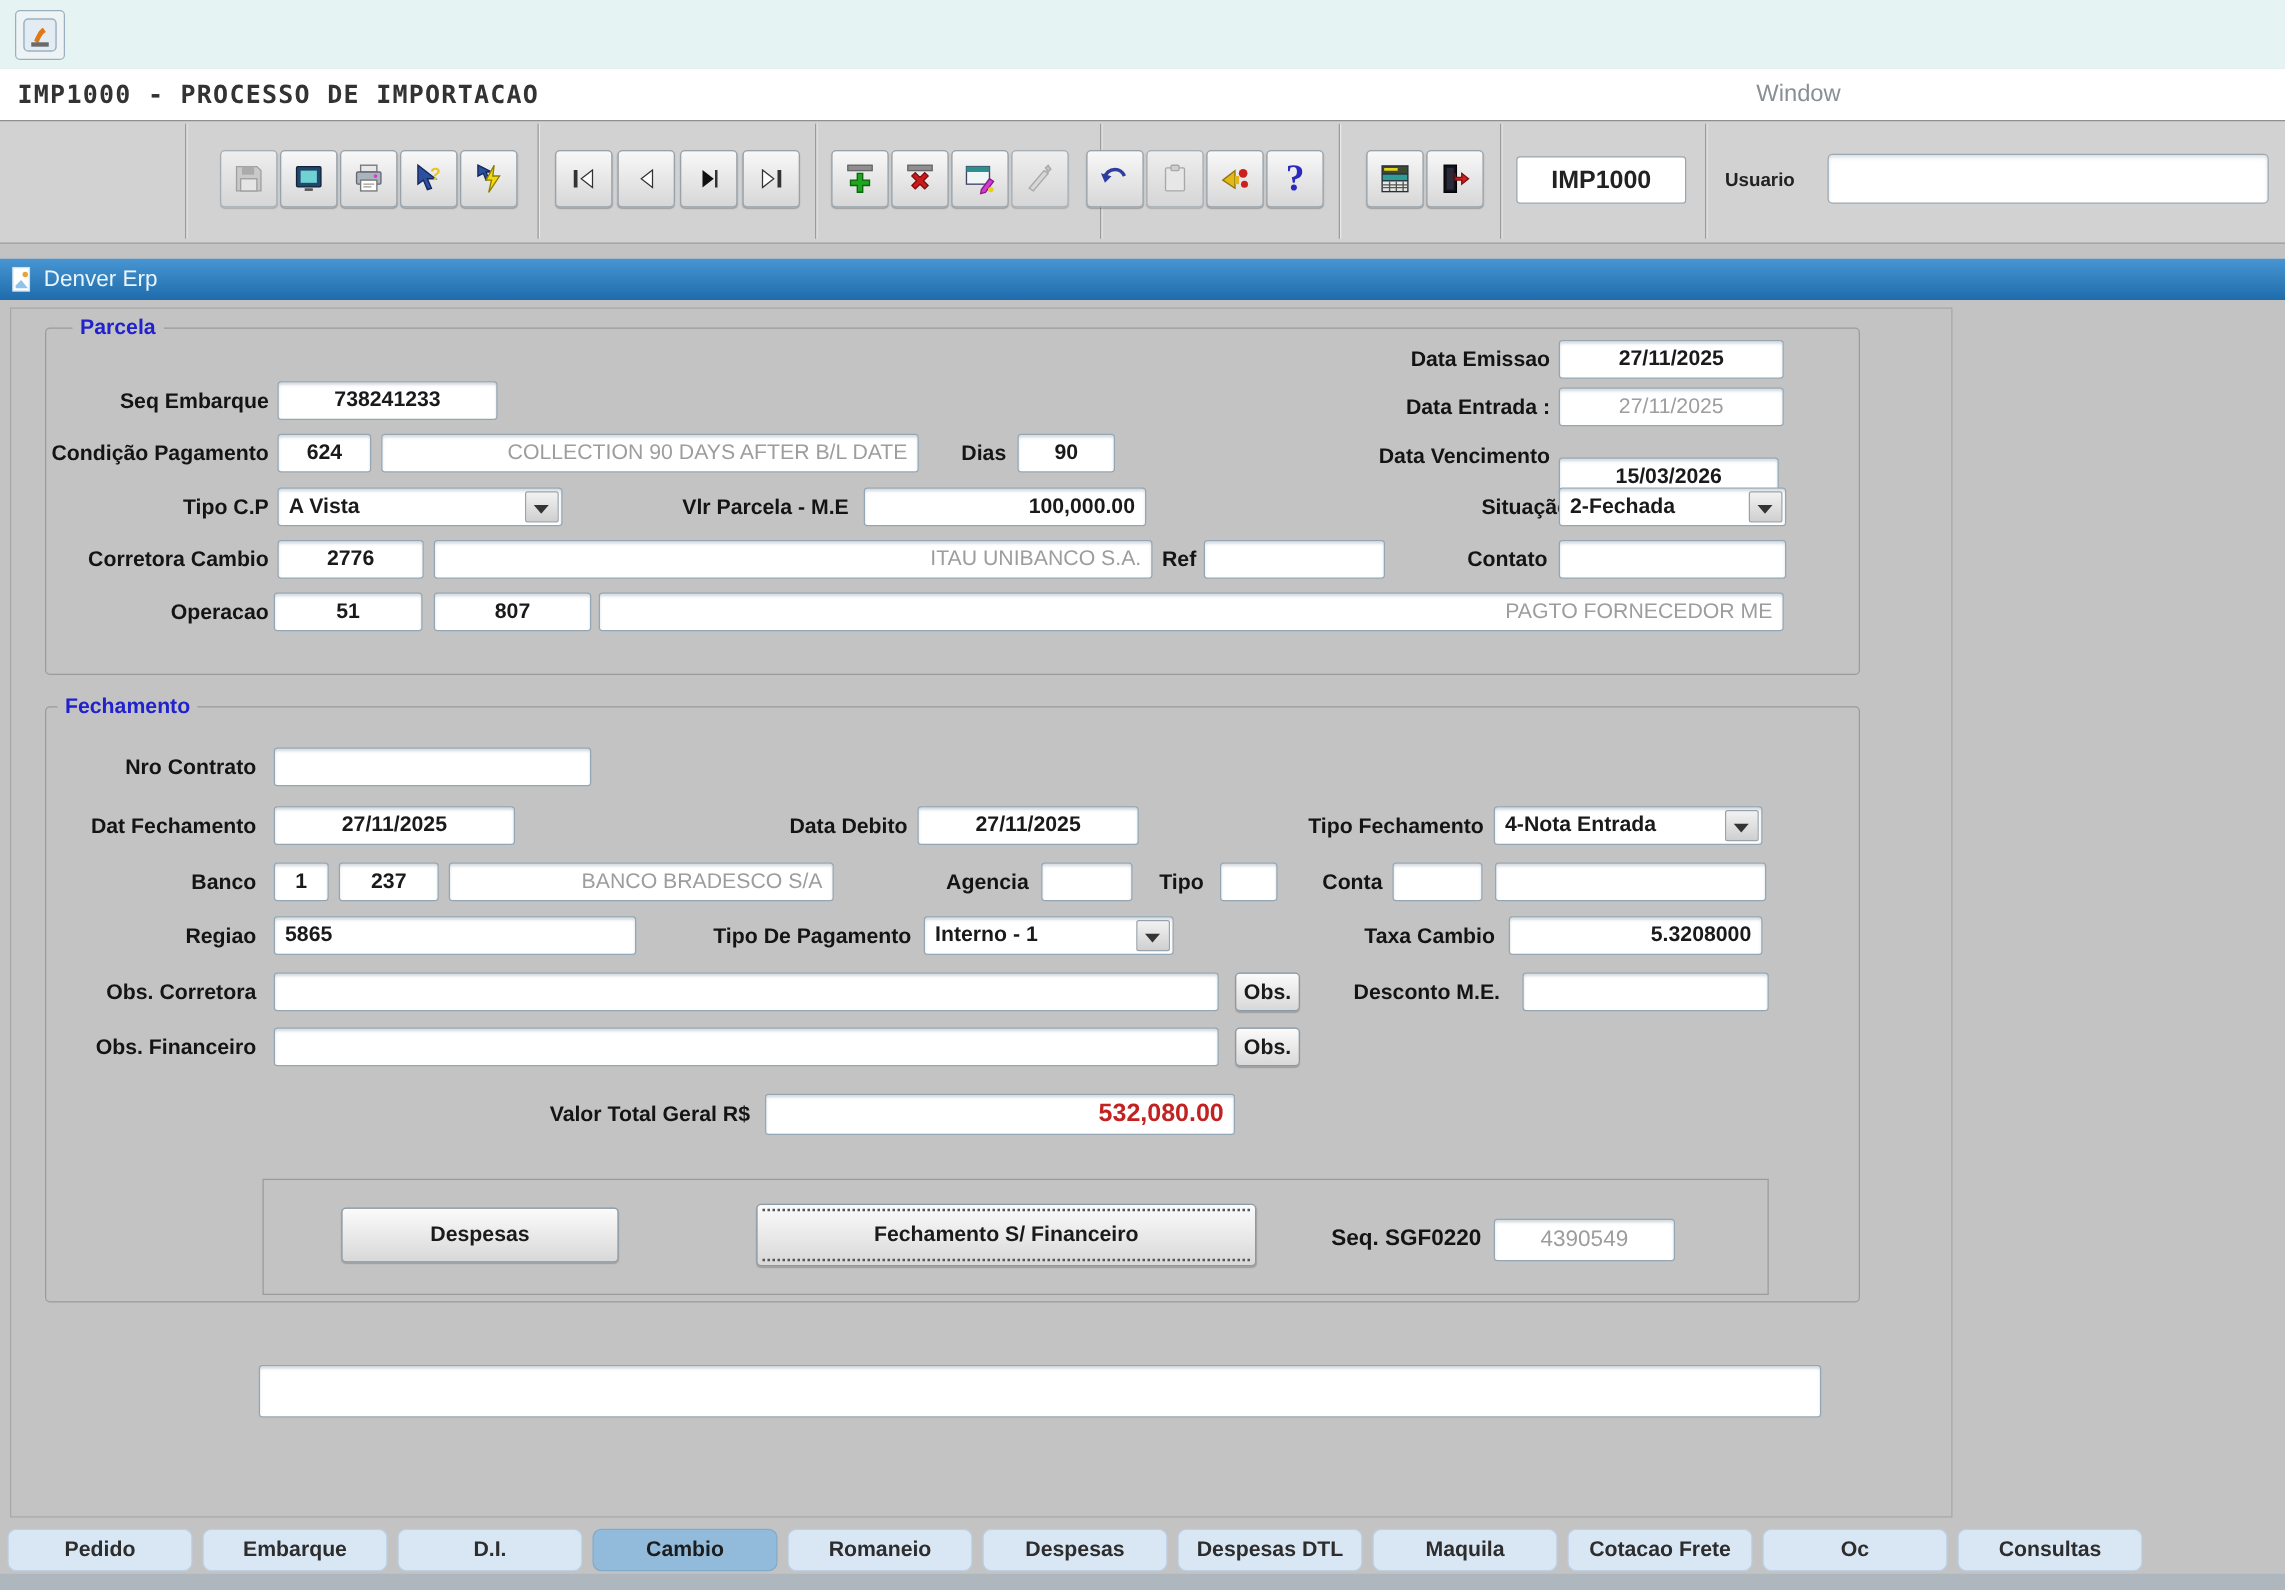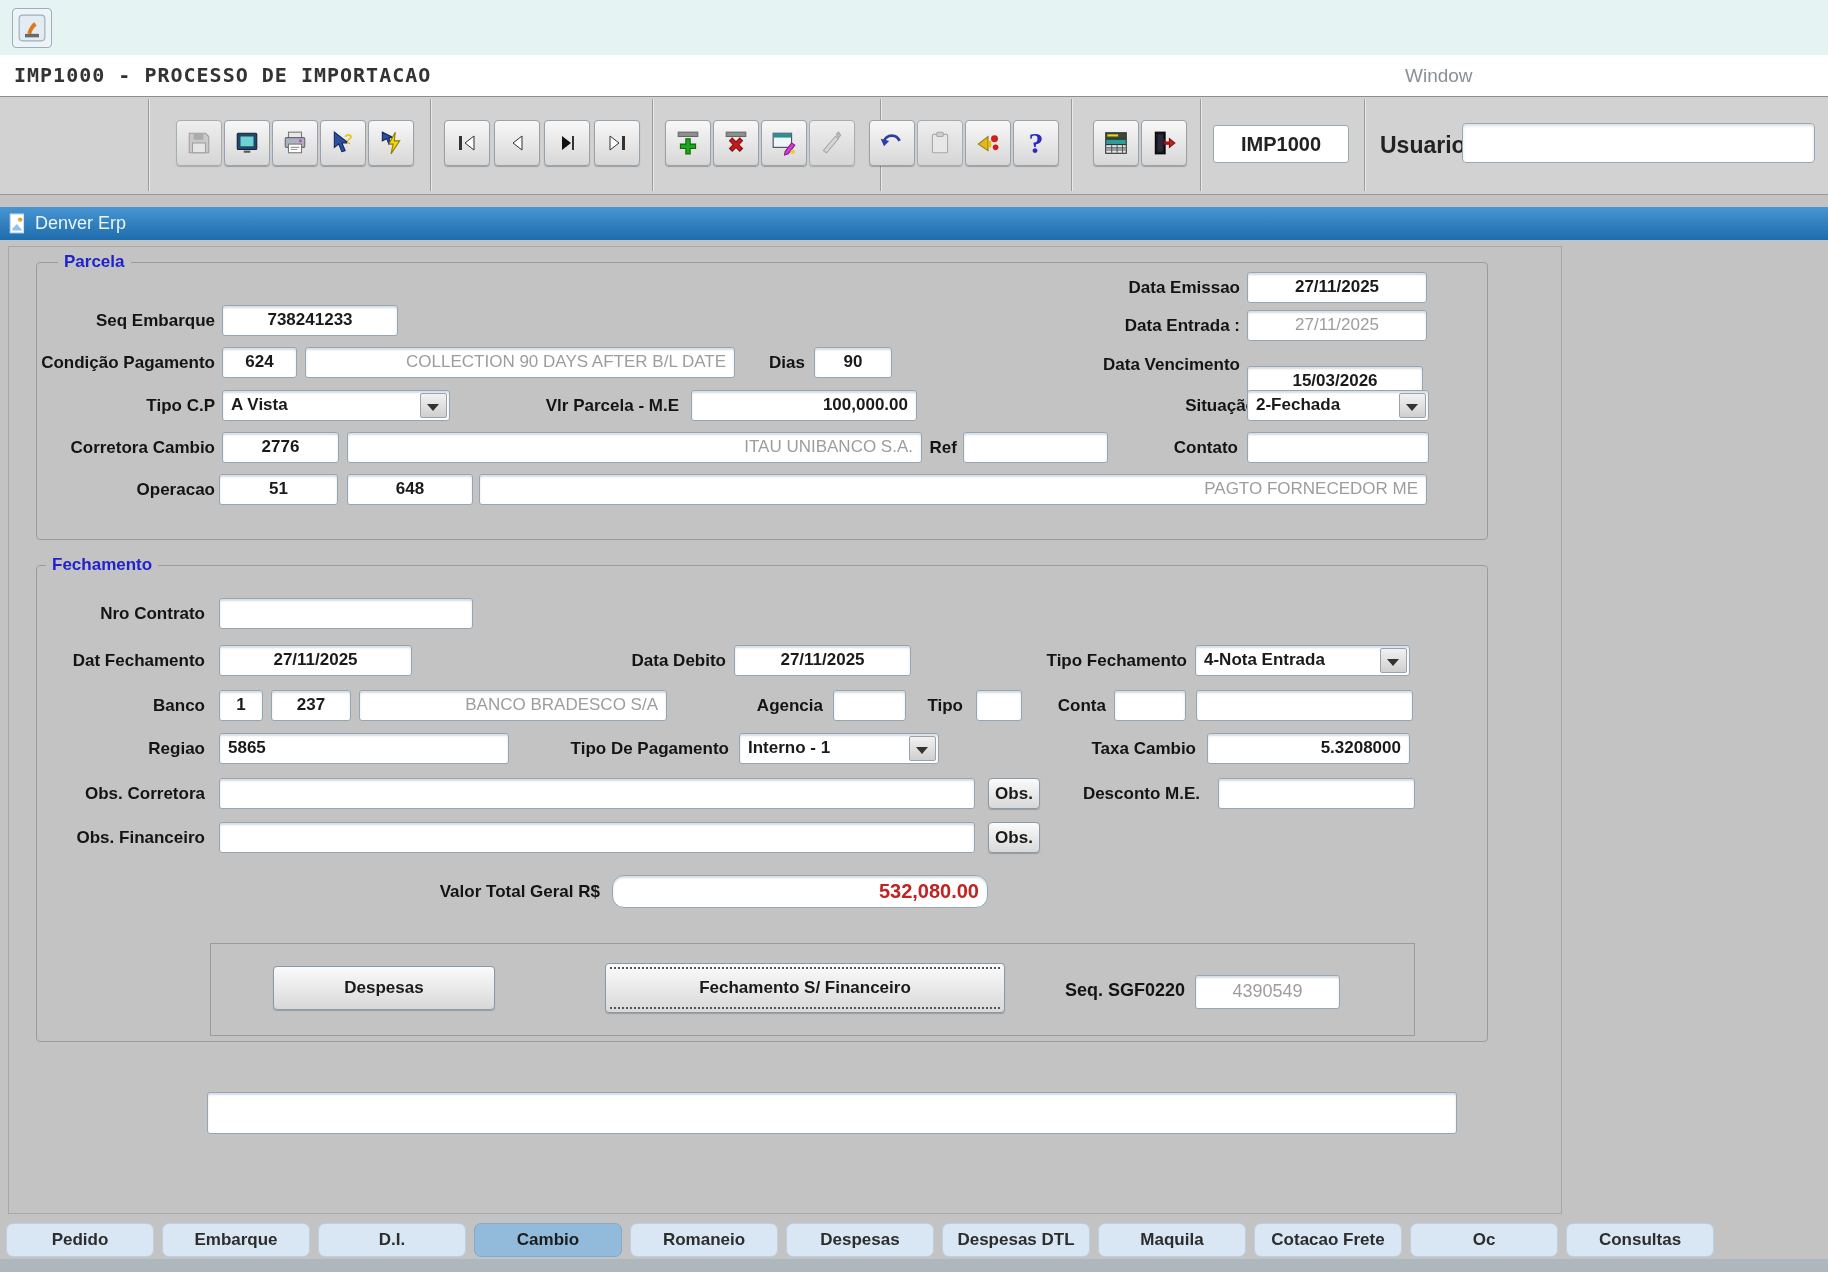--- a/index.html
+++ b/index.html
@@ -22,21 +22,21 @@
   .tb-sep{top:99px;height:92px;width:1px;background:#9b9b9b;box-shadow:1px 0 0 #e9e9e9;}
   .tb-btn{top:120px;width:46px;height:46px;background:linear-gradient(#f8f8f8,#d7d7d7);
       border:1px solid #97a2ab;border-radius:4px;box-shadow:0 1px 1px rgba(0,0,0,.25);
       display:flex;align-items:center;justify-content:center;cursor:default;}
   .tb-btn.dis{opacity:.75;}
   .qmark{font-size:30px;font-weight:bold;color:#2a2ac0;font-family:"Liberation Serif",serif;}
 
   
   .prog-box{left:1213px;top:125px;width:136px;height:38px;background:#fff;border:1px solid #9aa8b2;
       border-radius:3px;text-align:center;line-height:36px;font-weight:bold;font-size:20px;color:#222;}
-  .usuario-lbl{left:1380px;top:130px;height:30px;line-height:30px;font-weight:bold;font-size:23px;color:#222;}
+  .usuario-lbl{left:1380px;top:130px;height:30px;line-height:30px;font-weight:bold;font-size:15px;color:#222;}
   .usuario-inp{left:1462px;top:123px;width:353px;height:40px;background:#fff;border:1px solid #9aa8b2;
       border-radius:4px;box-shadow:inset 0 2px 3px rgba(110,130,150,.25);}
 
   
   .frame-bar{left:0;top:207px;width:1828px;height:33px;
       background:linear-gradient(#4795d2,#1e6cab);display:flex;align-items:center;}
   .frame-ico{margin-left:9px;width:18px;height:22px;}
   .frame-title{margin-left:8px;color:#eaf4fb;font-size:18px;}
 
   .outer-panel{left:8px;top:246px;width:1554px;height:968px;border:1px solid #a8a8a8;background:#c3c3c3;}
@@ -48,21 +48,21 @@
   .lbl{height:31px;line-height:31px;font-weight:bold;font-size:17px;color:#141414;
       text-align:right;white-space:nowrap;}
   .fld{height:31px;background:#fff;border:1px solid #94a6b4;border-radius:3px;
       box-shadow:inset 0 2px 2px rgba(110,130,150,.28);font-size:17px;line-height:28px;
       padding:0 8px;white-space:nowrap;overflow:hidden;}
   .c{text-align:center;font-weight:bold;color:#1a1a1a;}
   .l{text-align:left;font-weight:bold;color:#1a1a1a;}
   .r{text-align:right;font-weight:bold;color:#1a1a1a;}
   .g{color:#9d9d9d;font-weight:normal;text-align:right;}
   .gc{color:#9d9d9d;font-weight:normal;text-align:center;}
-  .red{color:#c32222;font-weight:bold;text-align:right;font-size:20px;line-height:30px;border-radius:12px;}
+  .red{color:#c32222;font-weight:bold;text-align:right;font-size:20px;line-height:30px;}
 
   .dd{padding:0 30px 0 8px;font-weight:bold;color:#1a1a1a;}
   .dd-btn{position:absolute;right:2px;top:2px;bottom:2px;width:25px;
       background:linear-gradient(#f2f2f2,#cfcfcf);border:1px solid #9aa3ab;border-radius:2px;}
   .dd-btn::after{content:"";position:absolute;left:6px;top:10px;border:6px solid transparent;
       border-top:7px solid #333;}
 
   .btn3d{background:linear-gradient(#fbfbfb,#d8d8d8);border:1px solid #8a9aa6;border-radius:4px;
       font-weight:bold;font-size:17px;color:#1a1a1a;text-align:center;cursor:default;
       box-shadow:0 1px 1px rgba(0,0,0,.2);}
@@ -281,21 +281,21 @@
 <div class="abs lbl" style="right:1613px;top:432px">Corretora Cambio</div>
 <div class="abs fld c" style="left:222px;top:432px;width:117px">2776</div>
 <div class="abs fld g" style="left:347px;top:432px;width:575px">ITAU UNIBANCO S.A.</div>
 <div class="abs lbl" style="right:871px;top:432px">Ref</div>
 <div class="abs fld" style="left:963px;top:432px;width:145px"></div>
 <div class="abs lbl" style="right:590px;top:432px">Contato</div>
 <div class="abs fld" style="left:1247px;top:432px;width:182px"></div>
 
 <div class="abs lbl" style="right:1613px;top:474px">Operacao</div>
 <div class="abs fld c" style="left:219px;top:474px;width:119px">51</div>
-<div class="abs fld c" style="left:347px;top:474px;width:126px">648</div>
+<div class="abs fld c" style="left:347px;top:474px;width:126px">807</div>
 <div class="abs fld g" style="left:479px;top:474px;width:948px">PAGTO FORNECEDOR ME</div>
 
 <div class="abs groupbox" style="left:36px;top:565px;width:1452px;height:477px"></div>
 <div class="abs legend" style="left:46px;top:555px">Fechamento</div>
 
 <div class="abs lbl" style="right:1623px;top:598px">Nro Contrato</div>
 <div class="abs fld" style="left:219px;top:598px;width:254px"></div>
 
 <div class="abs lbl" style="right:1623px;top:645px">Dat Fechamento</div>
 <div class="abs fld c" style="left:219px;top:645px;width:193px">27/11/2025</div>

